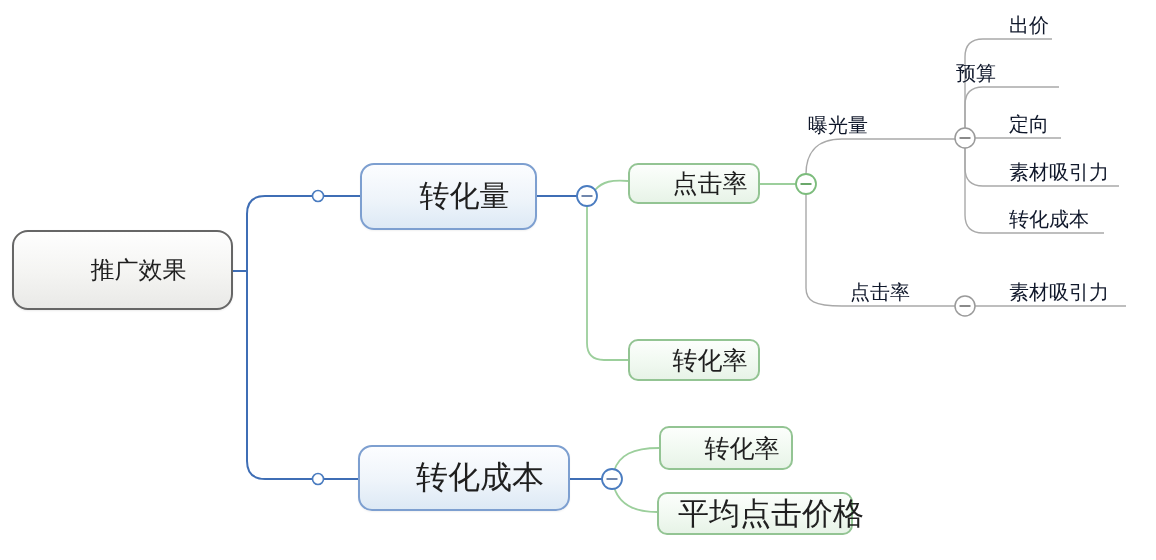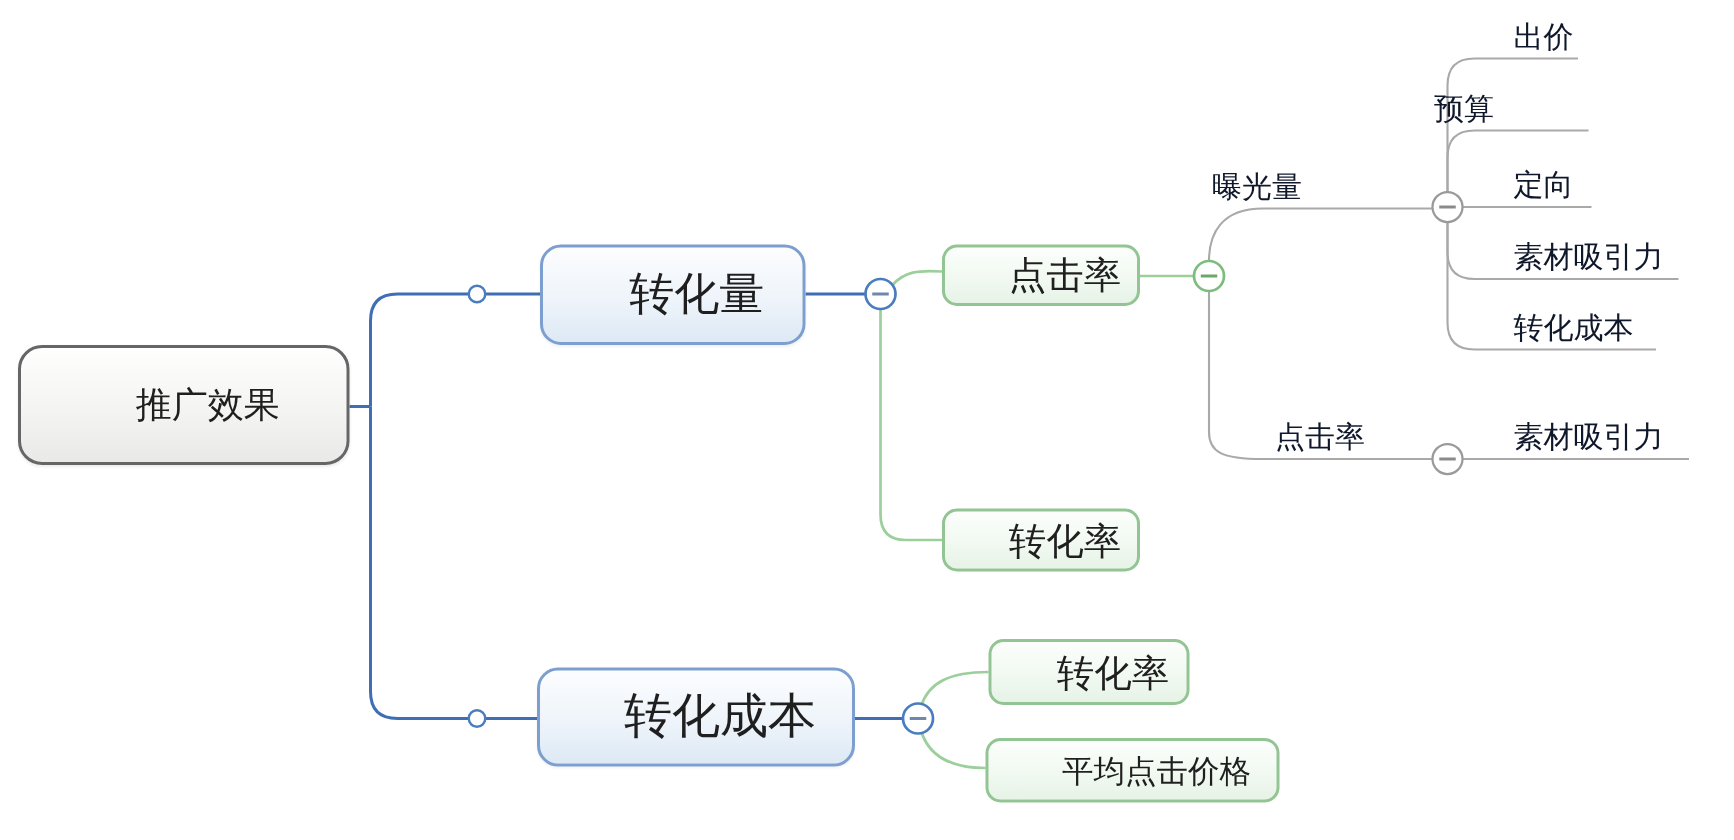--- a/index.html
+++ b/index.html
@@ -81,21 +81,21 @@
   </svg>
 
   <div class="node root-box" style="left:12px;top:230px;width:221px;height:80px;font-size:24px;">推广效果</div>
 
   <div class="node blue-box" style="left:360px;top:163px;width:177px;height:67px;font-size:30px;">转化量</div>
   <div class="node blue-box" style="left:358px;top:445px;width:212px;height:66px;font-size:32px;">转化成本</div>
 
   <div class="node green-box" style="left:628px;top:163px;width:132px;height:41px;font-size:25px;">点击率</div>
   <div class="node green-box" style="left:628px;top:339px;width:132px;height:42px;font-size:25px;">转化率</div>
   <div class="node green-box" style="left:659px;top:426px;width:134px;height:44px;font-size:25px;">转化率</div>
-  <div class="node green-box" style="left:657px;top:492px;width:196px;height:43px;font-size:21px;">平均点击价格</div>
+  <div class="node green-box" style="left:657px;top:492px;width:196px;height:43px;font-size:31px;">平均点击价格</div>
 
   <div class="plain-label" style="left:808px;top:113px;font-family:Liberation Serif, serif;">曝光量</div>
   <div class="plain-label" style="left:850px;top:280px;">点击率</div>
 
   <div class="plain-label" style="left:1009px;top:13px;">出价</div>
   <div class="plain-label" style="left:956px;top:61px;">预算</div>
   <div class="plain-label" style="left:1009px;top:112px;text-align:right;">定向</div>
   <div class="plain-label" style="left:1009px;top:160px;">素材吸引力</div>
   <div class="plain-label" style="left:1009px;top:207px;">转化成本</div>
   <div class="plain-label" style="left:1009px;top:280px;">素材吸引力</div>

